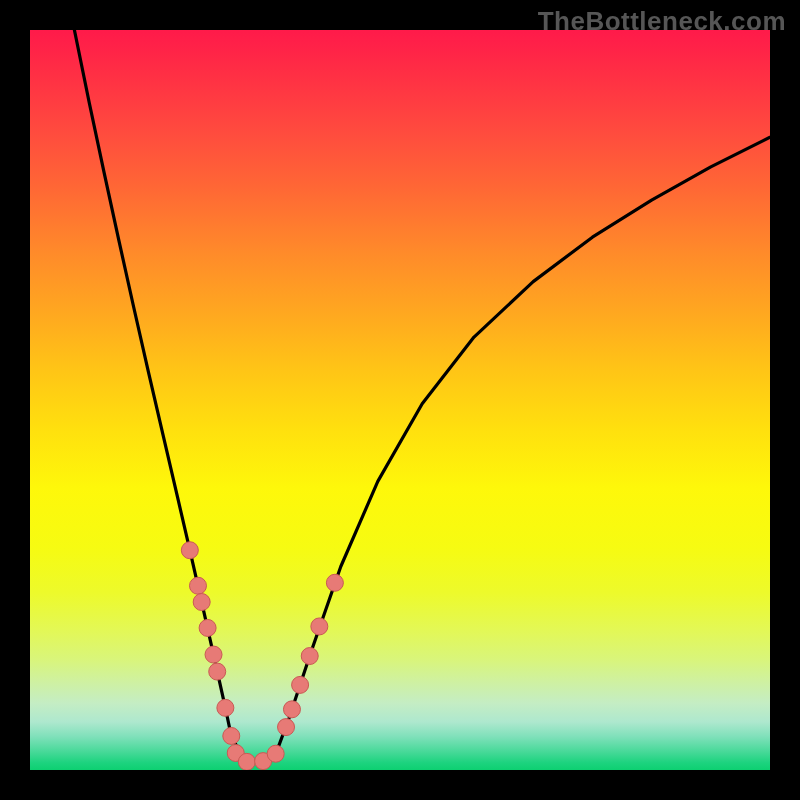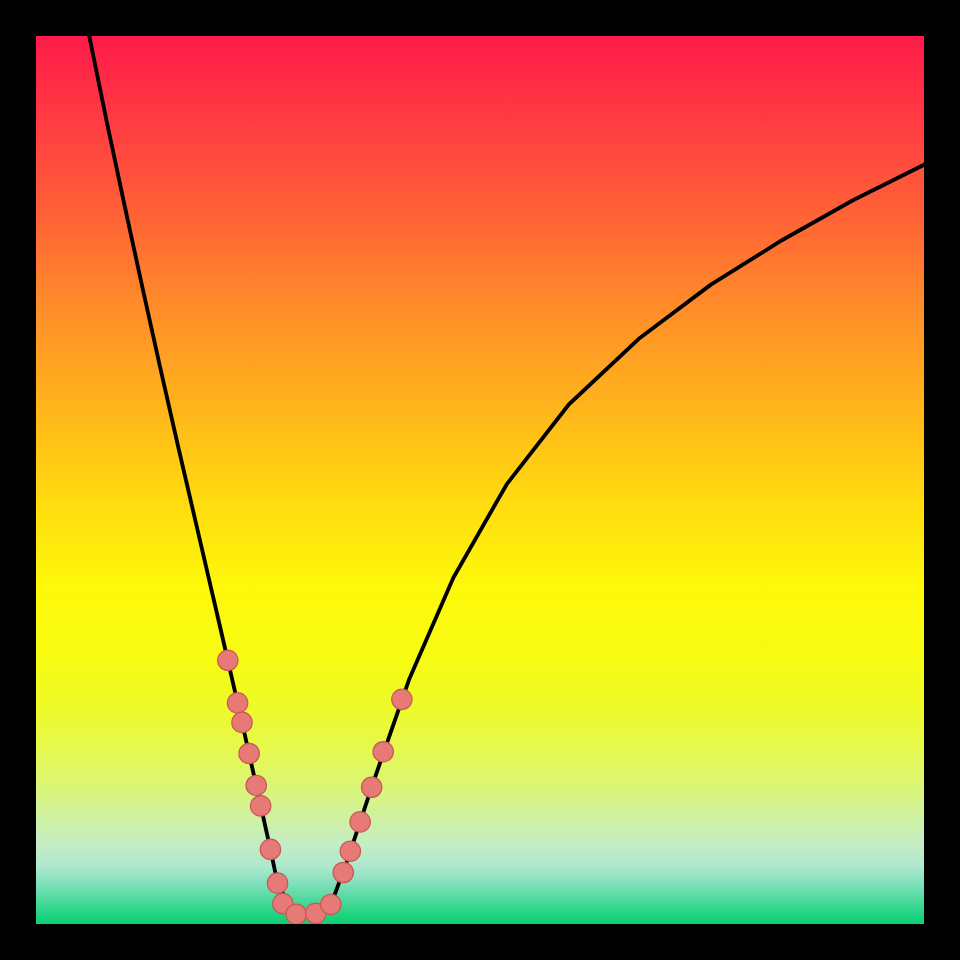--- a/index.html
+++ b/index.html
@@ -59,20 +59,21 @@
   .curve-svg {
     position: absolute;
     inset: 0;
     width: 100%;
     height: 100%;
   }
 </style>
 </head>
 <body>
 <div class="frame">
+  <div class="watermark">TheBottleneck.com</div>
   <div class="plot-area">
     <div class="gradient-bg"></div>
     <svg class="curve-svg" viewBox="0 0 740 740" preserveAspectRatio="none">
       <g id="curve-group">
           <path d="M44.40 0.00 L59.20 72.52 L74.00 142.08 L88.80 210.16 L103.60 276.76 L118.40 341.88 L133.20 405.52 L148.00 469.16 L159.84 520.22 L171.68 572.02 L183.52 624.56 L195.36 677.84 L201.28 705.96" fill="none" stroke="#000000" stroke-width="3.2" stroke-linecap="round" stroke-linejoin="round"></path>
           <path d="M201.28 705.96 L214.60 731.12 L229.40 732.60 L244.20 728.16" fill="none" stroke="#000000" stroke-width="3.2" stroke-linecap="round" stroke-linejoin="round"></path>
           <path d="M244.20 728.16 L259.00 688.20 L281.20 621.60 L310.80 536.50 L347.80 451.40 L392.20 373.70 L444.00 307.10 L503.20 251.60 L562.40 207.20 L621.60 170.20 L680.80 136.90 L740.00 107.30" fill="none" stroke="#000000" stroke-width="3.2" stroke-linecap="round" stroke-linejoin="round"></path>
         </g>
       <g id="marker-group">
           <circle cx="159.84" cy="520.22" r="8.5" fill="#e77a76" stroke="#c95954" stroke-width="1"></circle>

